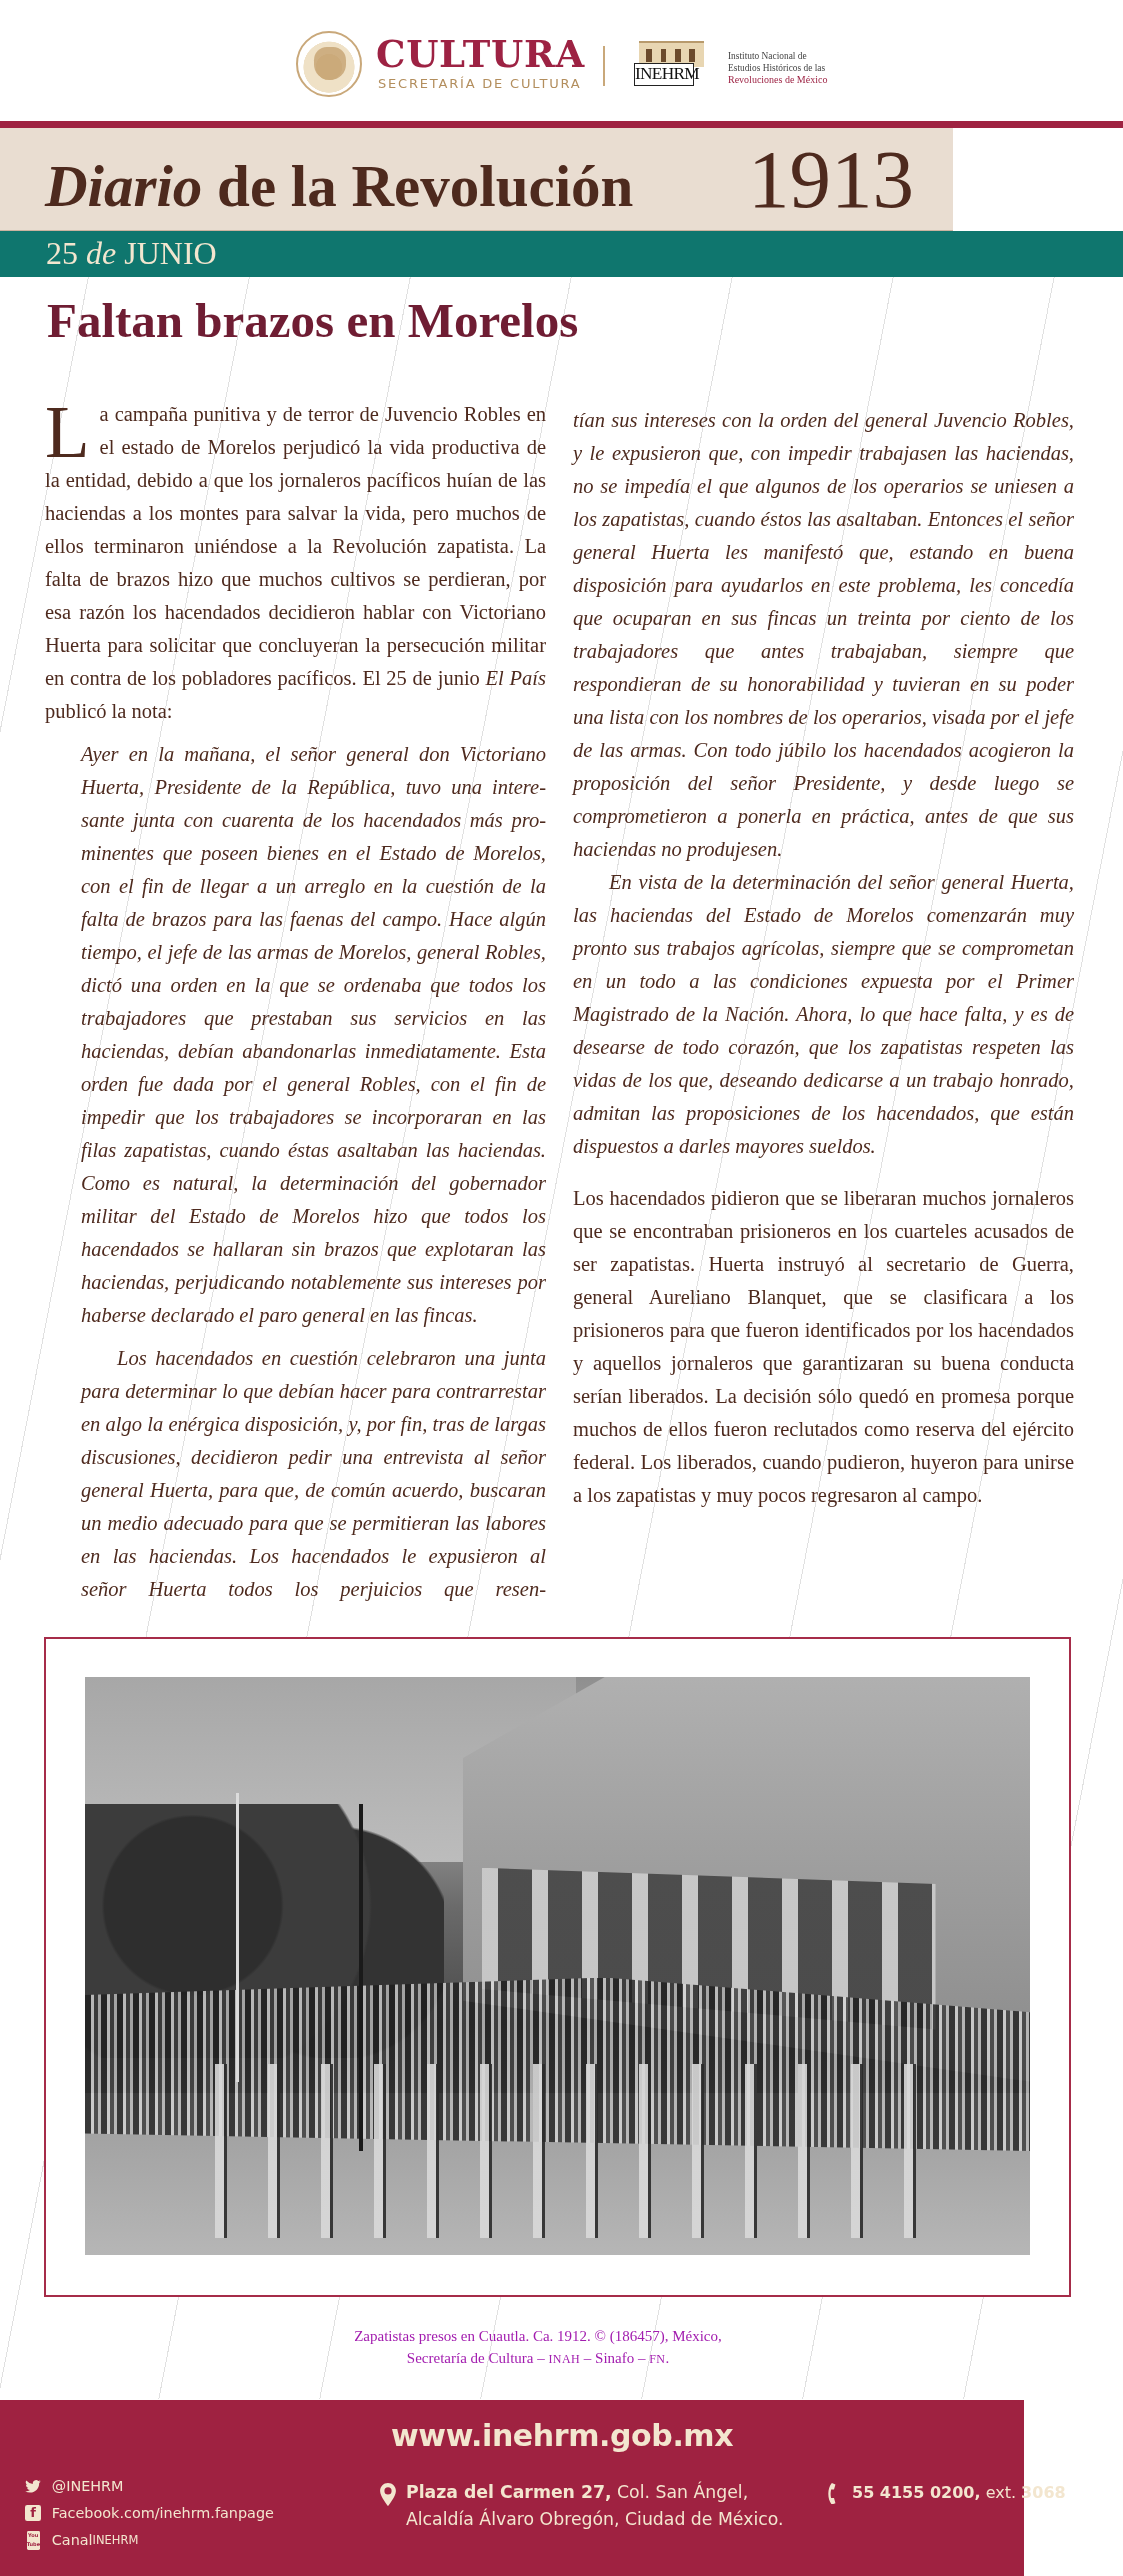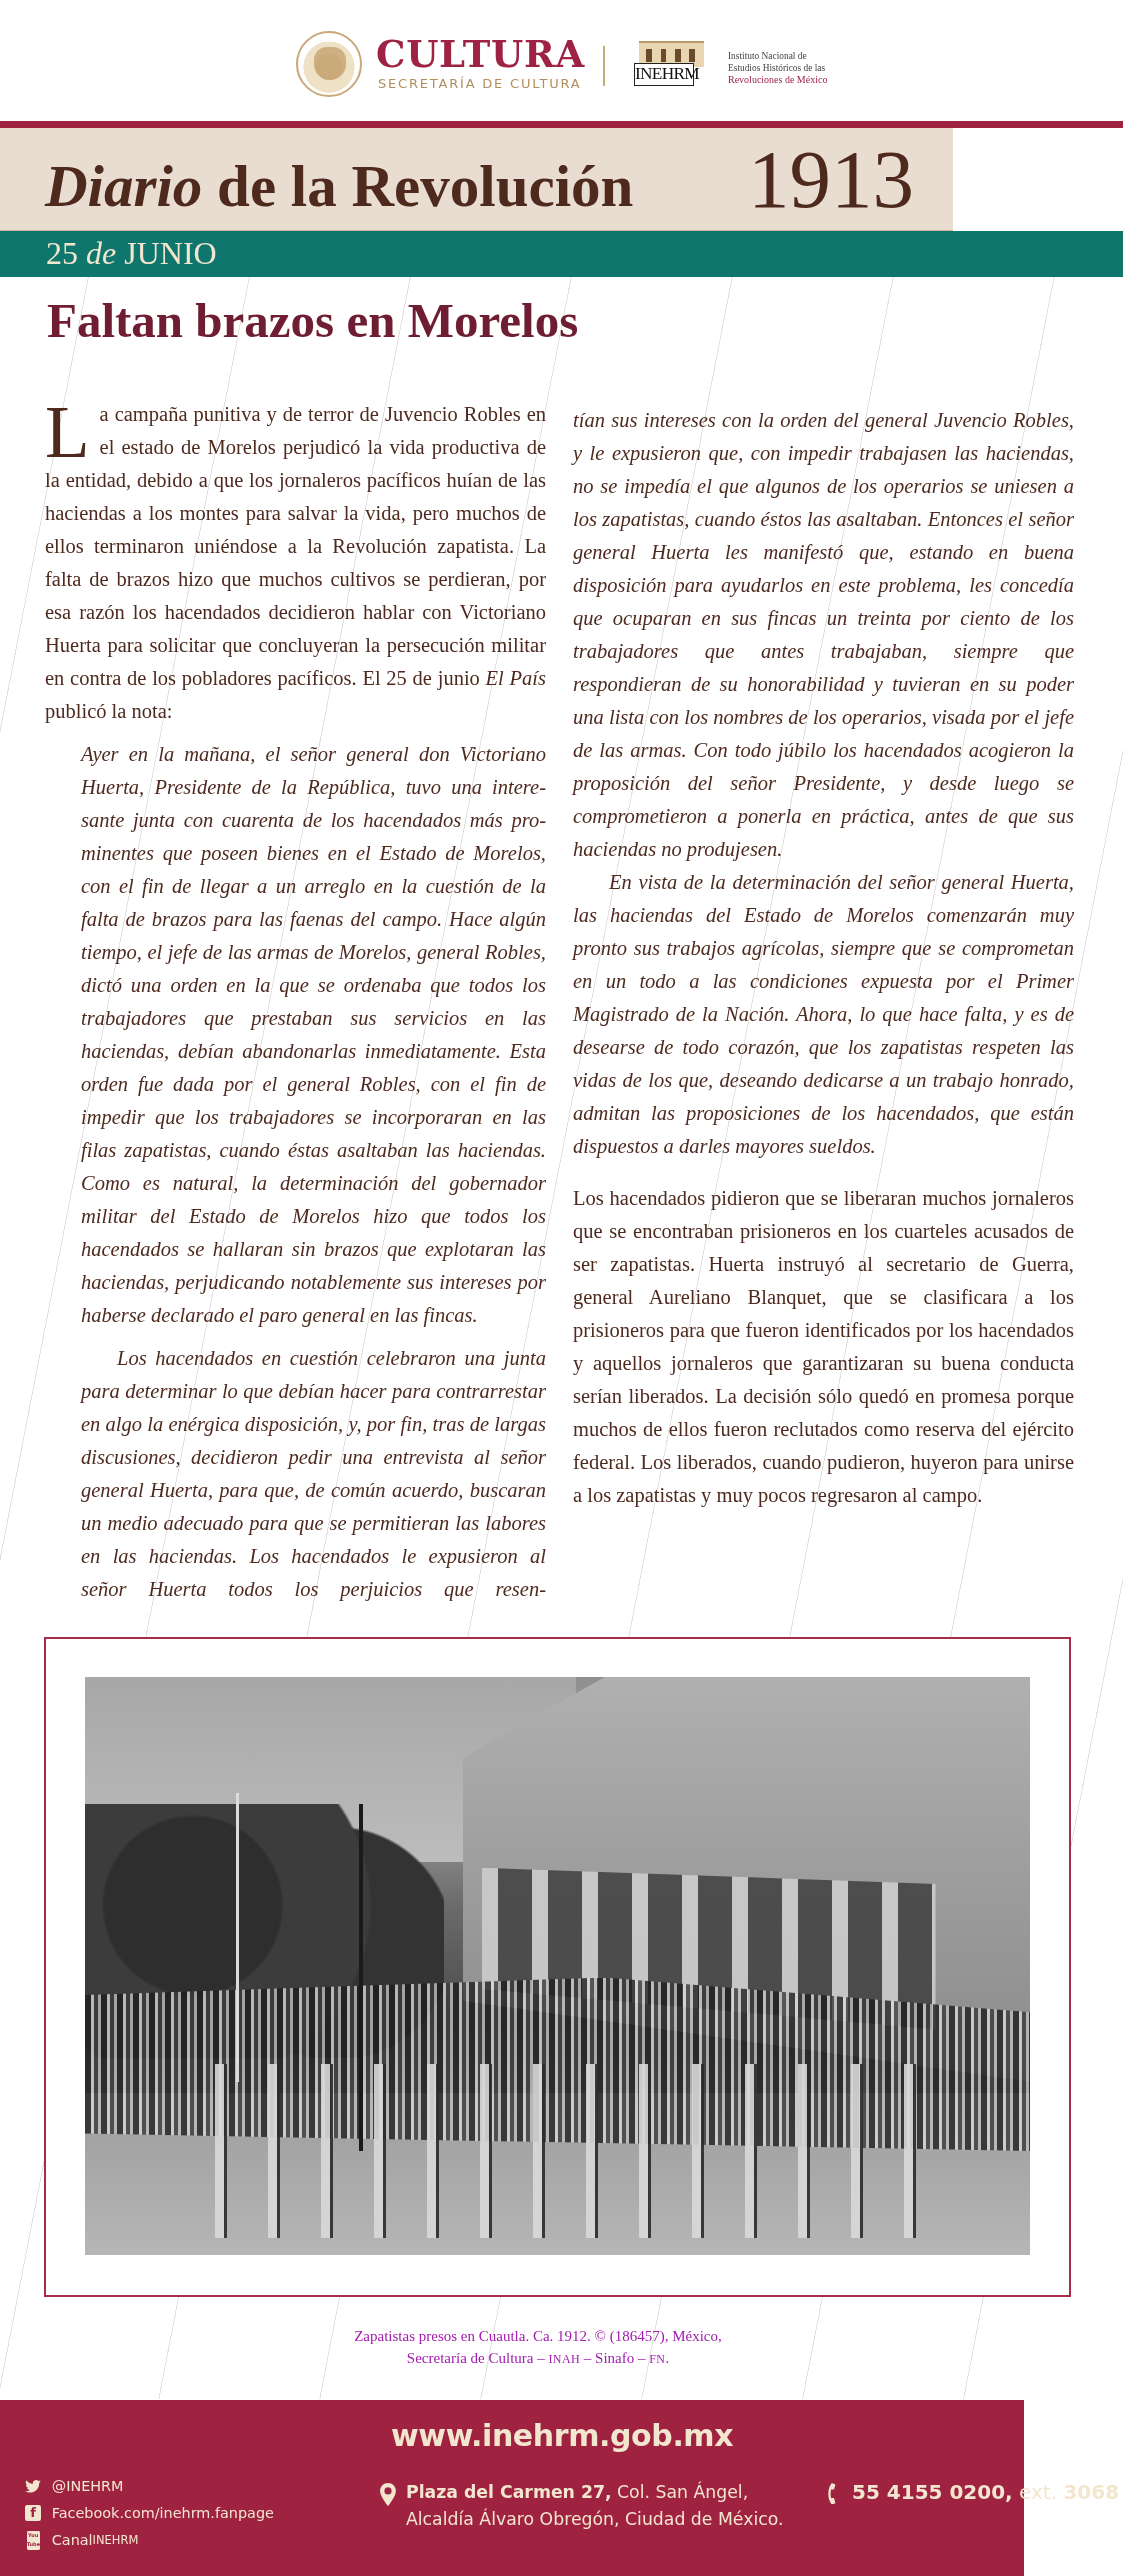--- a/index.html
+++ b/index.html
@@ -77,21 +77,21 @@
   .social { position: absolute; left: 24.5px; top: 73px; font-size: 14.4px; line-height: 27px; }
   .social-row { display: flex; align-items: center; height: 27px; }
   .social-icon { width: 17.3px; height: 17.3px; margin-right: 10px; display: inline-flex; align-items: center; justify-content: center; }
   .fb-box { width: 16px; height: 16px; background: #f3e6cf; color: #9f2241; border-radius: 2.2px; font-weight: bold; font-size: 13px; line-height: 16px; text-align: center; }
   .yt-box { width: 13px; height: 18.7px; background: #f3e6cf; color: #9f2241; border-radius: 1.4px; font-size: 5px; line-height: 8.6px; text-align: center; font-weight: bold; }
   .sc-small { font-size: 11.5px; }
   .address { position: absolute; left: 380px; top: 79px; font-size: 17.3px; line-height: 27px; }
   .address .pin { position: absolute; left: 0; top: 4.3px; width: 16px; height: 23px; }
   .address .lines { position: absolute; left: 26px; top: 0; white-space: nowrap; }
   .bold { font-weight: bold; }
-  .phone { position: absolute; left: 826px; top: 79px; font-size: 20px; line-height: 27px; white-space: nowrap; }
+  .phone { position: absolute; left: 826px; top: 79px; font-size: 16px; line-height: 27px; white-space: nowrap; }
   .phone .handset { display: inline-block; width: 16px; margin-right: 10px; vertical-align: middle; }
 </style>
 </head>
 <body>
 
 <div class="rain"></div>
 
 <header class="logos">
   <div class="seal" title="ESTADOS UNIDOS MEXICANOS">
     <div class="seal-inner"></div>

